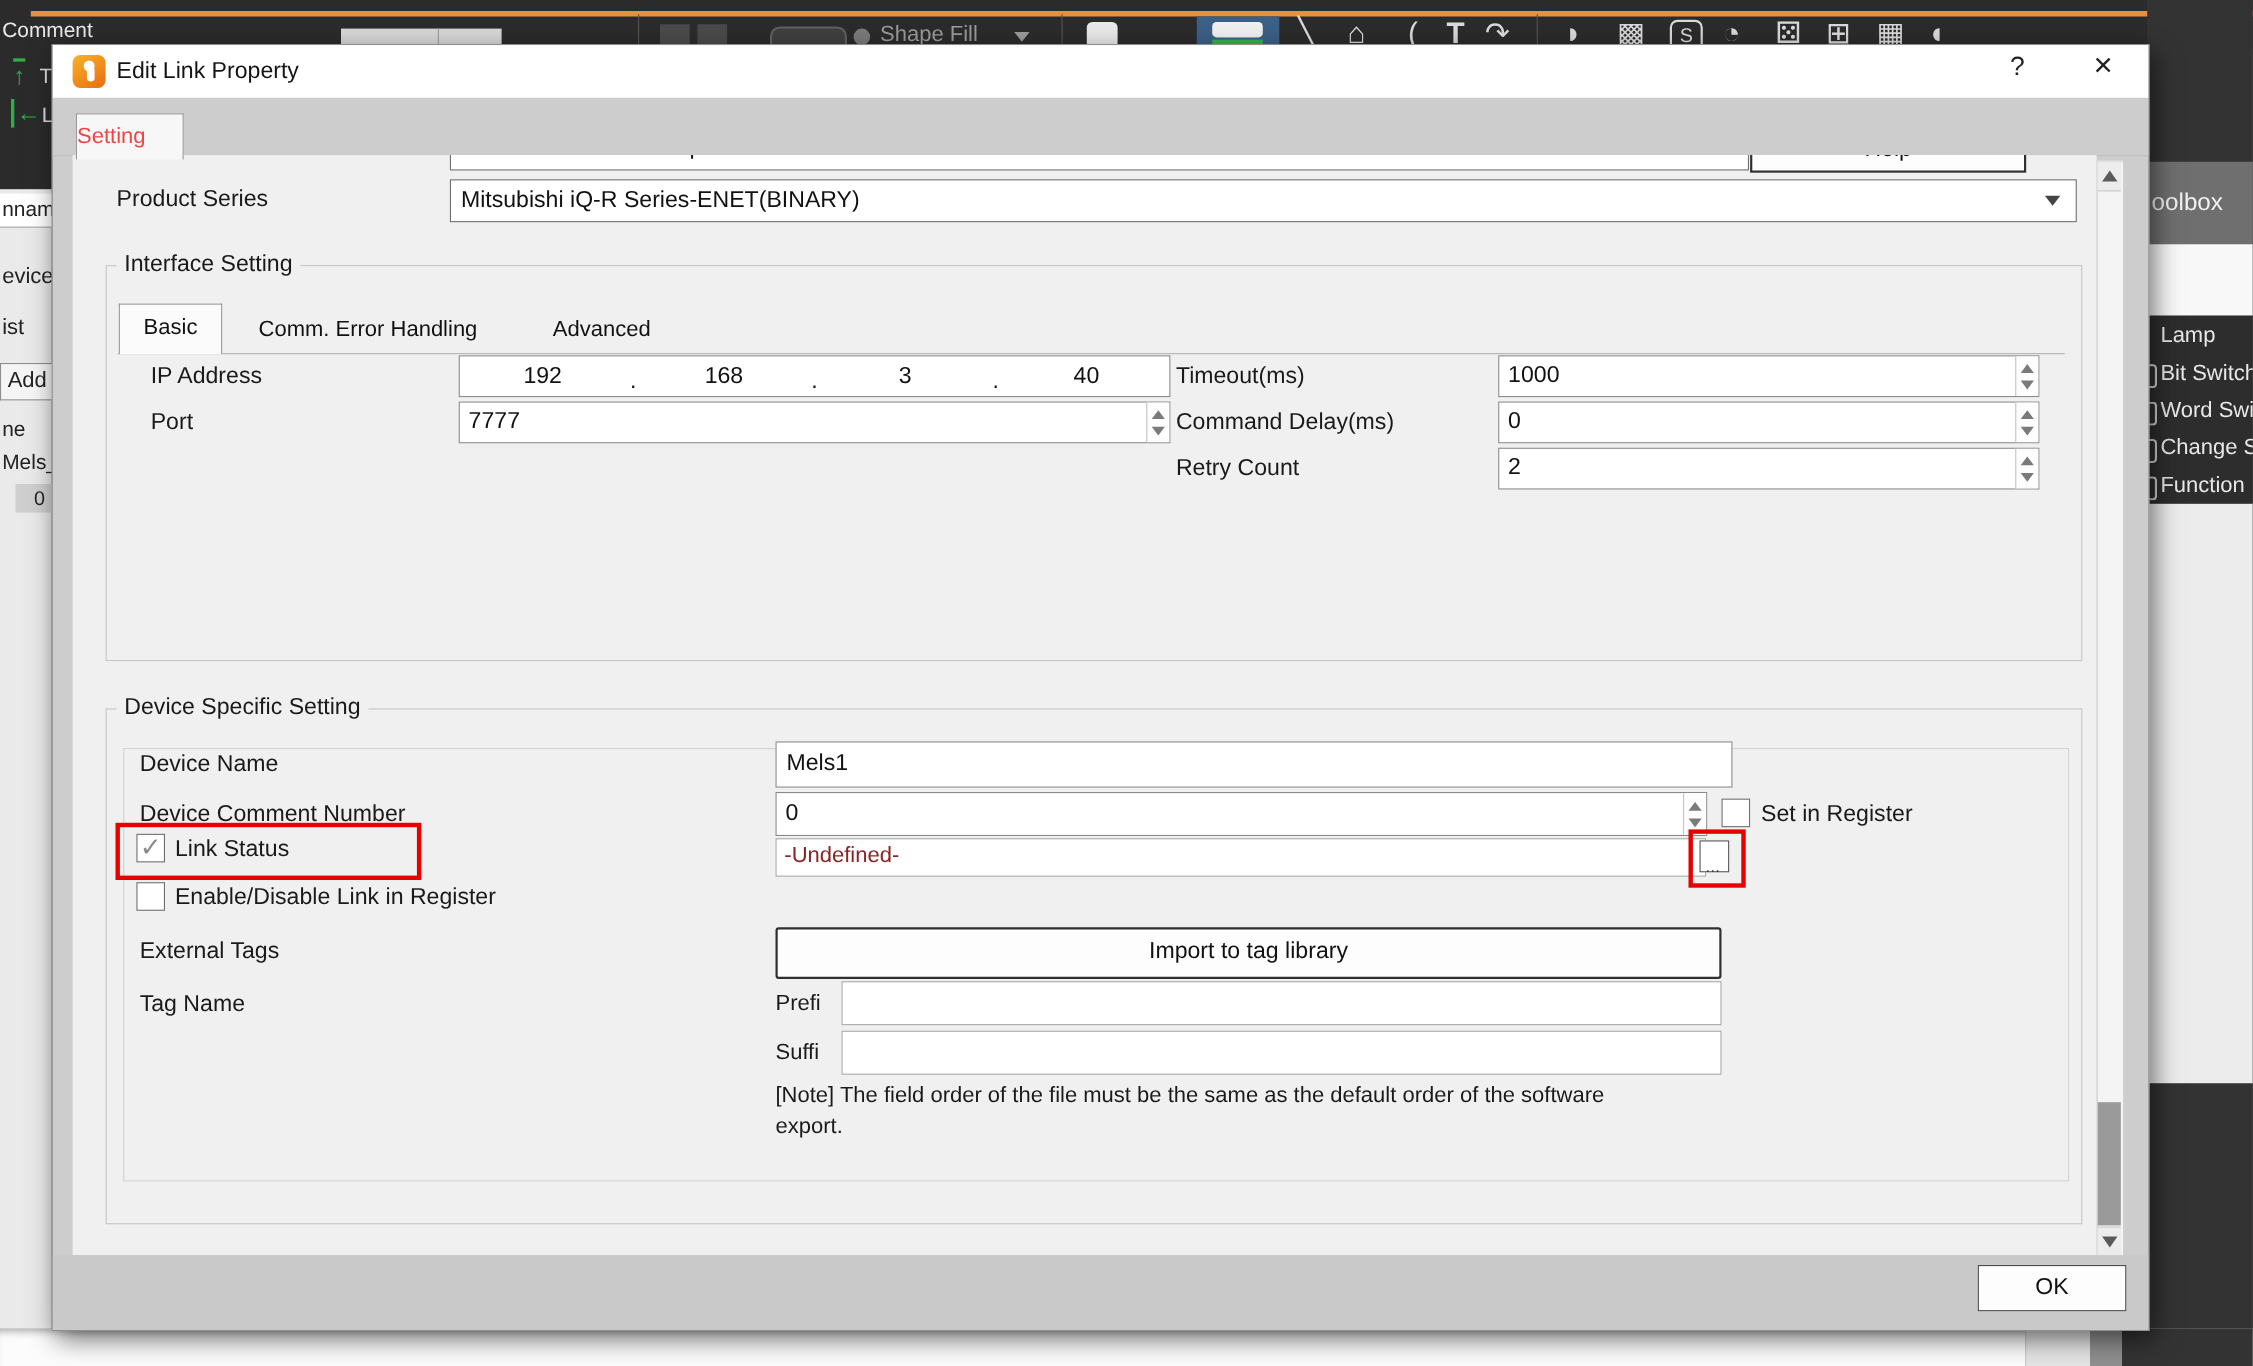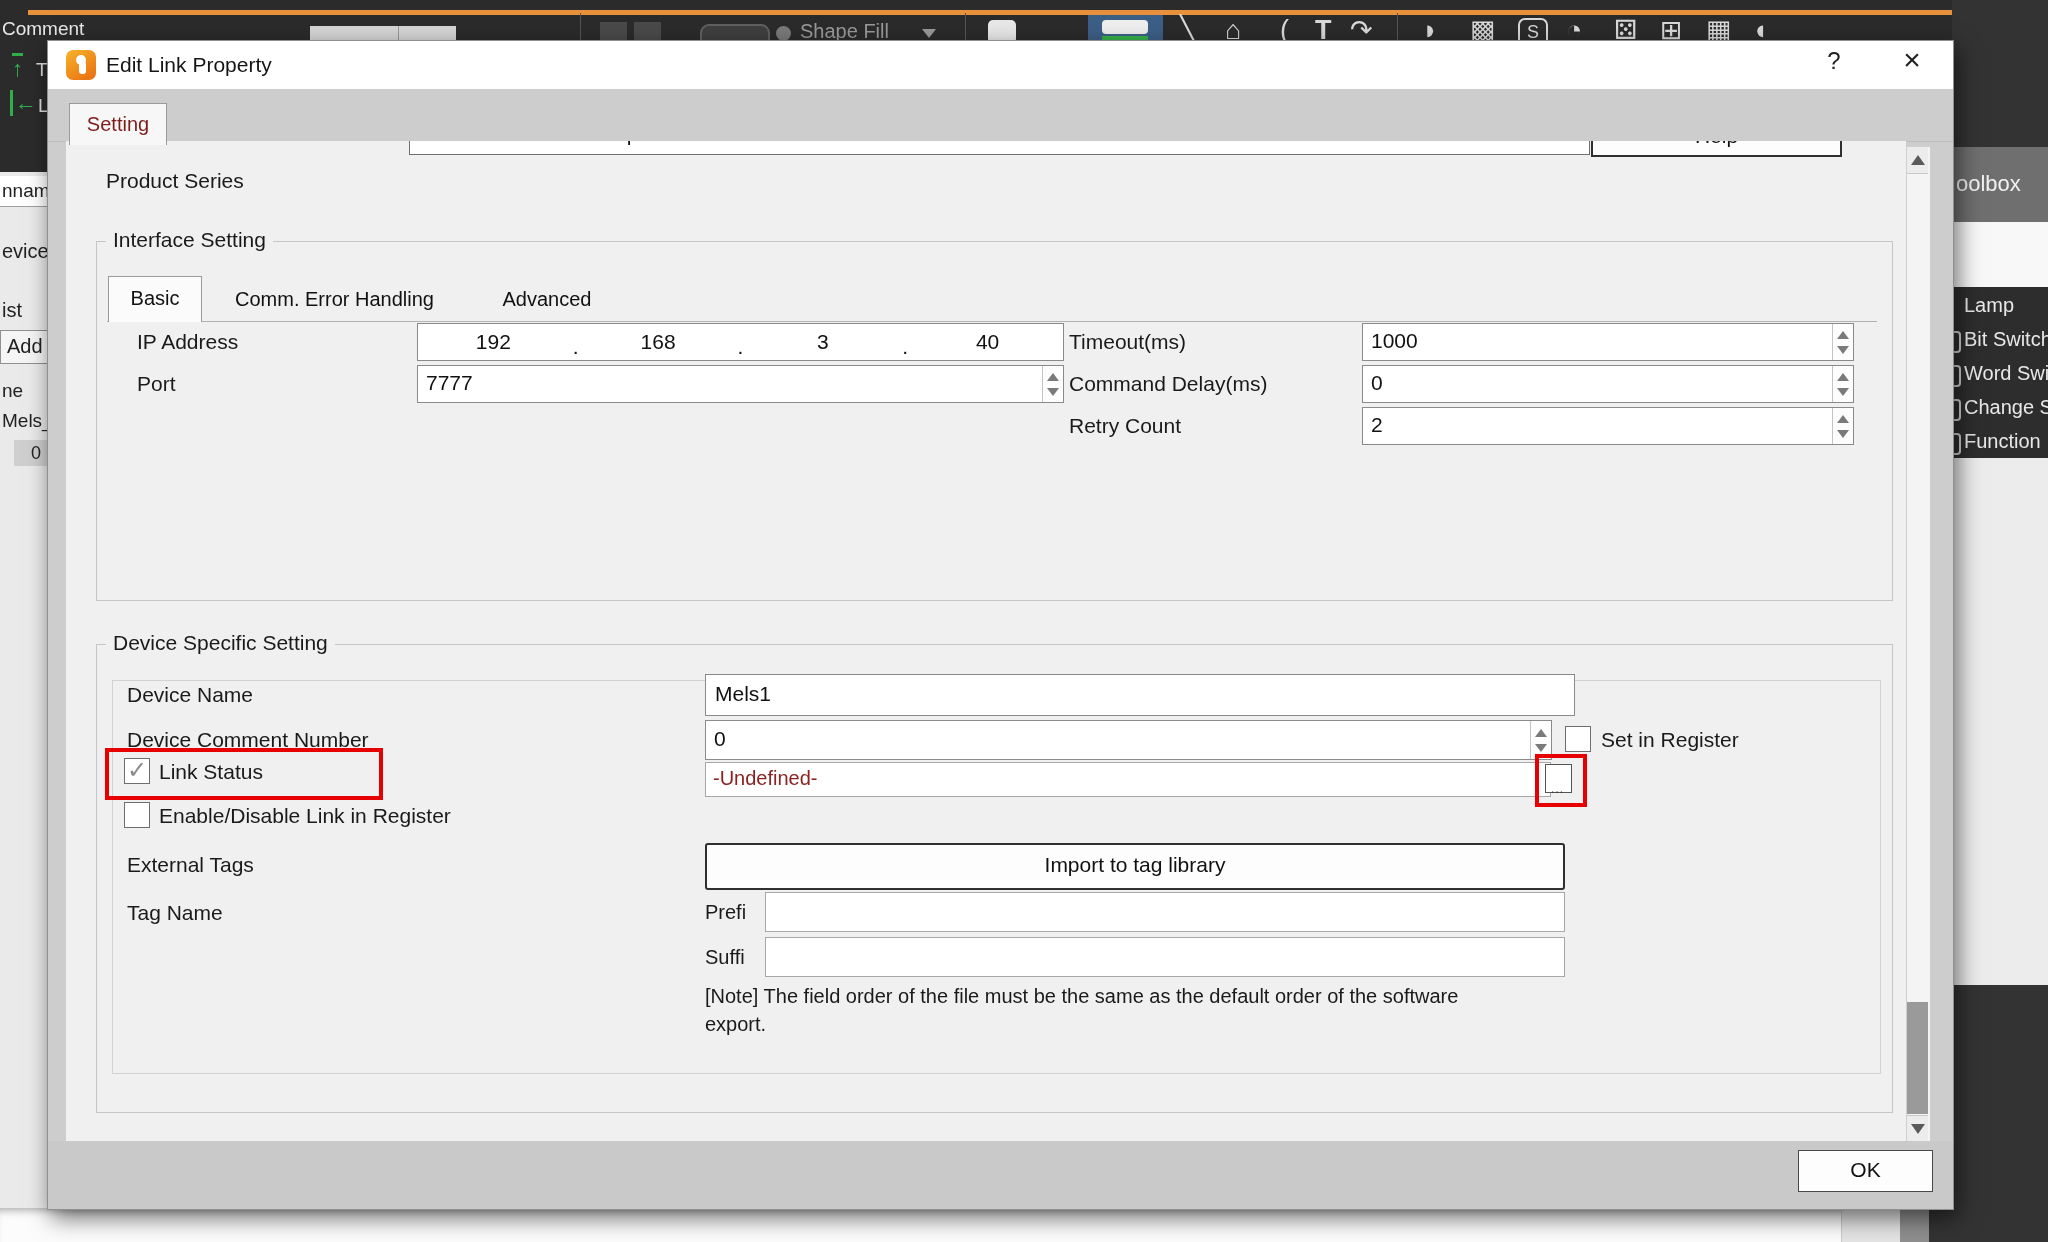--- a/index.html
+++ b/index.html
@@ -31,21 +31,21 @@
     border:1px solid #8f8f8f;box-shadow:4px 8px 22px rgba(0,0,0,.55);z-index:10;}
   .titlebar{left:0;top:0;width:100%;height:48px;background:#ffffff;}
   .title-icon{left:18px;top:9px;width:30px;height:30px;border-radius:7px;
     background:linear-gradient(145deg,#f7b32a,#e86c10);}
   .title-icon .dot{position:absolute;left:10px;top:5px;width:10px;height:10px;border-radius:50%;background:#fff;}
   .title-icon .stem{position:absolute;left:13px;top:11px;width:7px;height:13px;border-radius:3px;background:#fff;}
   .title-txt{left:58px;top:12px;font-size:21px;color:#151515;}
   .title-btn{top:6px;width:40px;height:36px;text-align:center;color:#222;}
   .tabband{left:0;top:48px;width:100%;height:52px;background:#cdcdcd;border-bottom:1px solid #bdbdbd;}
   .tab-setting{left:21px;top:62px;width:96px;height:41px;background:#f7f7f7;
-    border:1px solid #9a9a9a;border-bottom:none;text-align:center;font-size:20px;color:#7f1d1d;line-height:40px;z-index:3;}
+    border:1px solid #9a9a9a;border-bottom:none;text-align:left;font-size:20px;color:#ef4444;line-height:40px;z-index:3;}
   .viewport{left:18px;top:100px;width:1840px;height:1000px;background:#f0f0f0;overflow:hidden;}
   .lbl{color:#1a1a1a;font-size:21px;white-space:nowrap;}
   .field{background:#fff;border:1px solid #8a8a8a;font-size:21px;color:#111;}
   .combo{background:#fff;border:1px solid #6e6e6e;font-size:21px;color:#111;}
   .caret-down{width:0;height:0;border-left:7px solid transparent;border-right:7px solid transparent;border-top:9px solid #444;}
   .group{border:1px solid #c6c6c6;}
   .group-title{background:#f0f0f0;padding:0 7px;font-size:21px;color:#1a1a1a;top:-14px;left:9px;white-space:nowrap;}
   .itab{font-size:20px;color:#111;text-align:center;}
   .itab-active{background:#fbfbfb;border:1px solid #9a9a9a;border-bottom:none;line-height:42px;z-index:2;}
   .tabline{border-bottom:1px solid #b2b2b2;height:0;}
@@ -113,21 +113,21 @@
     <span class="abs green-bar-top" style="left:12px;top:8px;color:#2fae4a;font-size:22px;font-weight:bold;">↑</span>
     <span class="abs" style="left:36px;top:14px;color:#ddd;font-size:19px;">T</span>
     <span class="abs green-bar-left" style="left:10px;top:45px;color:#2fae4a;font-size:22px;font-weight:bold;padding-left:2px;">←</span>
     <span class="abs" style="left:38px;top:50px;color:#ddd;font-size:19px;">L</span>
   </div>
   <div class="abs rail-light" style="left:0;top:127px;width:47px;height:1036px;">
     <div class="abs" style="left:0;top:4px;width:47px;height:30px;background:#fff;border-bottom:1px solid #a0a0a0;">
       <span class="abs rail-txt" style="left:2px;top:4px;font-size:19px;">nnam</span>
     </div>
     <span class="abs rail-txt" style="left:2px;top:68px;">evice</span>
-    <span class="abs rail-txt" style="left:2px;top:127px;">ist</span>
+    <span class="abs rail-txt" style="left:2px;top:115px;">ist</span>
     <div class="abs" style="left:0;top:158px;width:47px;height:32px;background:#f5f5f5;border:1px solid #909090;border-right:none;">
       <span class="abs rail-txt" style="left:6px;top:4px;">Add</span>
     </div>
     <span class="abs rail-txt" style="left:2px;top:208px;font-size:19px;">ne</span>
     <span class="abs rail-txt" style="left:2px;top:238px;font-size:19px;">Mels_S</span>
     <div class="abs" style="left:14px;top:268px;width:33px;height:26px;background:#cfcfcf;">
       <span class="abs rail-txt" style="right:6px;top:3px;font-size:18px;">0</span>
     </div>
   </div>
 </div>
@@ -184,20 +184,24 @@
   <div class="abs tabband"></div>
   <div class="abs tab-setting">Setting</div>
 
   <div class="abs viewport">
 
     <span class="abs lbl" style="left:40px;top:-22px;height:28px;">Manufacturer</span>
     <div class="abs combo" style="left:343px;top:-26px;width:1170px;height:38px;line-height:36px;padding-left:9px;">Mitsubishi Electric Corporation</div>
     <div class="abs btn" style="left:1525px;top:-24px;width:247px;height:36px;line-height:34px;border:2px solid #2f2f2f;">Help</div>
 
     <span class="abs lbl" style="left:40px;top:28px;">Product Series</span>
+    <div class="abs combo" style="left:343px;top:22px;width:1468px;height:37px;line-height:35px;padding-left:9px;">
+      <span>Mitsubishi iQ-R Series-ENET(BINARY)</span>
+      <div class="abs caret-down" style="right:14px;top:14px;"></div>
+    </div>
 
     <div class="abs group" style="left:30px;top:100px;width:1795px;height:358px;">
       <span class="abs group-title">Interface Setting</span>
 
       <div class="abs itab itab-active" style="left:11px;top:34px;width:92px;height:45px;">Basic</div>
       <span class="abs itab" style="left:120px;top:46px;width:235px;">Comm. Error Handling</span>
       <span class="abs itab" style="left:385px;top:46px;width:130px;">Advanced</span>
       <div class="abs tabline" style="left:10px;top:79px;width:1770px;"></div>
 
       <span class="abs lbl" style="left:40px;top:88px;">IP Address</span>

